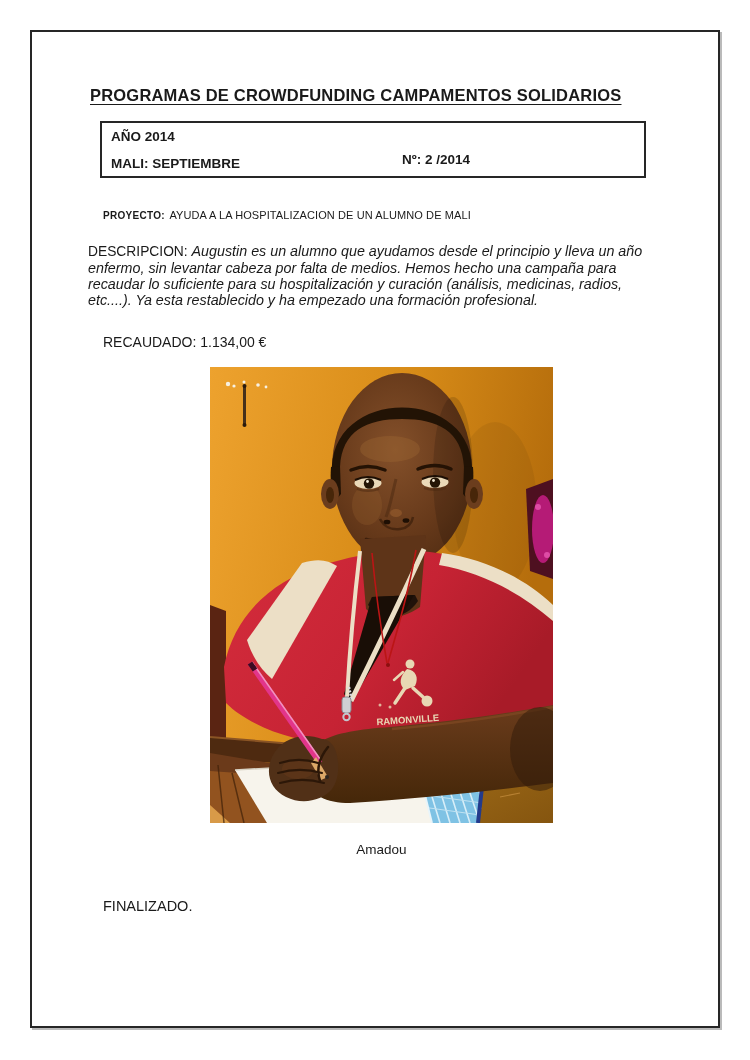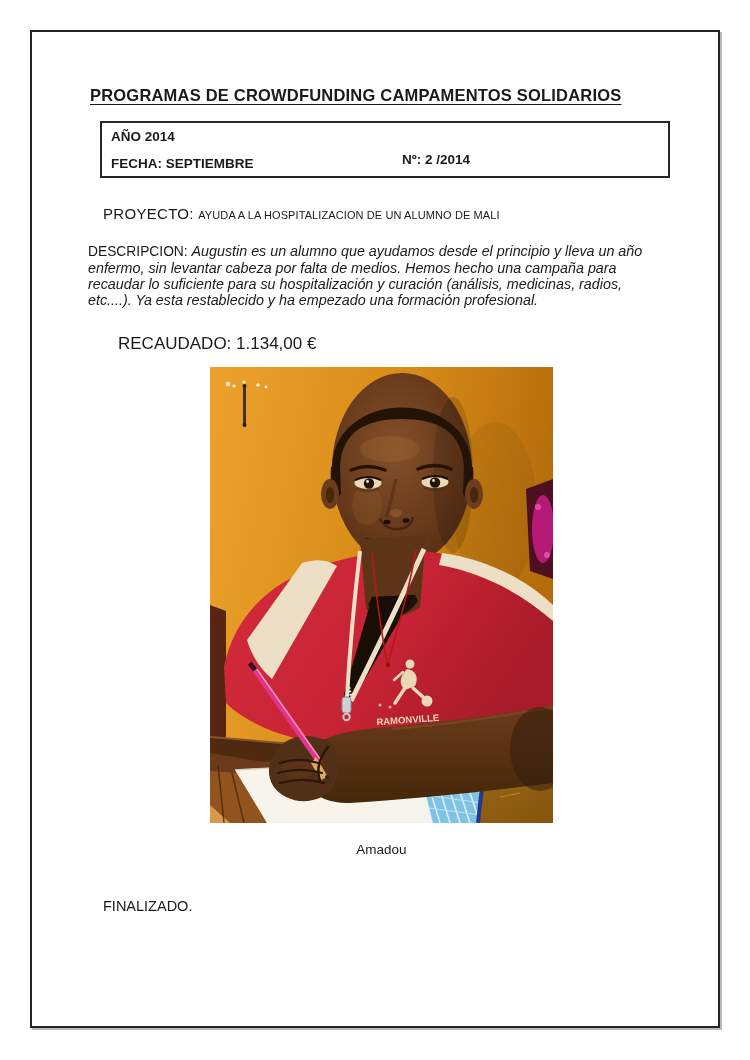--- a/index.html
+++ b/index.html
@@ -12,50 +12,50 @@
     border:2px solid #262626;box-shadow:2px 2px 0 rgba(130,130,130,.55);
     background:#fff;
   }
   .doc-title{
     position:absolute;left:90px;top:86px;width:570px;text-align:left;
     font-size:16.5px;font-weight:bold;letter-spacing:.2px;
     text-decoration:underline;text-underline-offset:3px;white-space:nowrap;
   }
   .info-box{
     position:absolute;left:100px;top:121px;width:542px;height:53px;
-    border:2px solid #262626;font-size:13.5px;font-weight:bold;padding-left:24px;
+    border:2px solid #262626;font-size:13.5px;font-weight:bold;
   }
   .info-year{position:absolute;left:9px;top:6px;}
   .info-number{position:absolute;left:300px;top:6px;margin-top:23px;}
   .info-date{position:absolute;left:9px;bottom:5px;}
   .project-line{position:absolute;left:103px;top:205px;width:560px;white-space:nowrap;}
-  .project-label{font-size:15px;font-weight:normal;letter-spacing:.3px;}
+  .project-label{font-size:10px;font-weight:bold;letter-spacing:.3px;}
   .project-title{font-size:11px;letter-spacing:.1px;}
   .description{position:absolute;left:88px;top:243px;width:556px;font-size:14px;line-height:16px;}
   .description .label{font-size:13.8px;}
   .description .body{font-style:italic;font-size:14.3px;}
-  .raised{position:absolute;left:103px;top:334px;font-size:17px;margin-left:15px;}
+  .raised{position:absolute;left:103px;top:334px;font-size:14px;}
   .photo-frame{position:absolute;left:210px;top:367px;width:343px;height:456px;}
   .photo-frame svg{display:block;}
   .caption{position:absolute;left:210px;top:842px;width:343px;text-align:center;font-size:13.5px;}
   .status{position:absolute;left:103px;top:898px;font-size:14.5px;text-align:center;}
 </style>
 </head>
 <body>
 
 <div class="page">
 
   <div class="outer-border"></div>
 
   <div class="doc-title">PROGRAMAS DE CROWDFUNDING CAMPAMENTOS SOLIDARIOS</div>
 
   <div class="info-box">
     <span class="info-year">AÑO 2014</span>
     <span class="info-number">Nº: 2 /2014</span>
-    <span class="info-date">FECHA: SEPTIEMBRE</span>
+    <span class="info-date">MALI: SEPTIEMBRE</span>
   </div>
 
   <div class="project-line">
     <span class="project-label">PROYECTO:</span>
     <span class="project-title">AYUDA A LA HOSPITALIZACION DE UN ALUMNO DE MALI</span>
   </div>
 
   <div class="description">
     <span class="label">DESCRIPCION:</span>
     <span class="body">Augustin es un alumno que ayudamos desde el principio y lleva un año enfermo, sin levantar cabeza por falta de medios. Hemos hecho una campaña para recaudar lo suficiente para su hospitalización y curación (análisis, medicinas, radios, etc....). Ya esta restablecido y ha empezado una formación profesional.</span>

